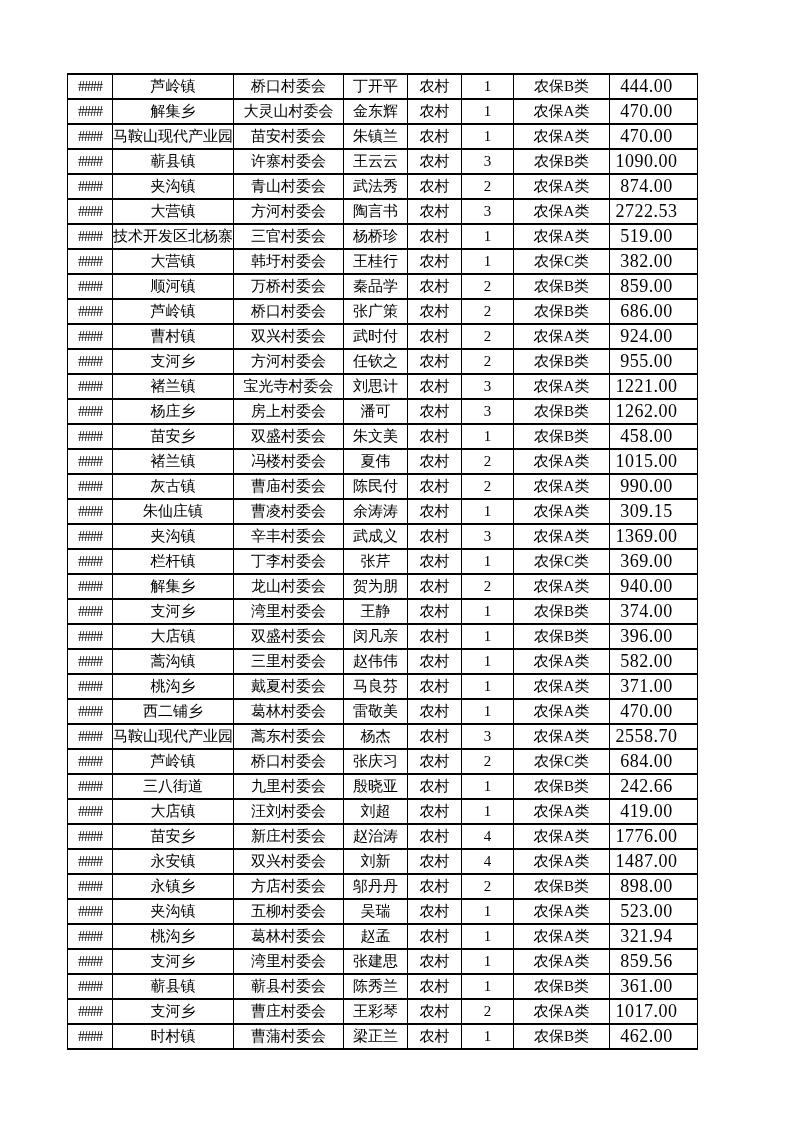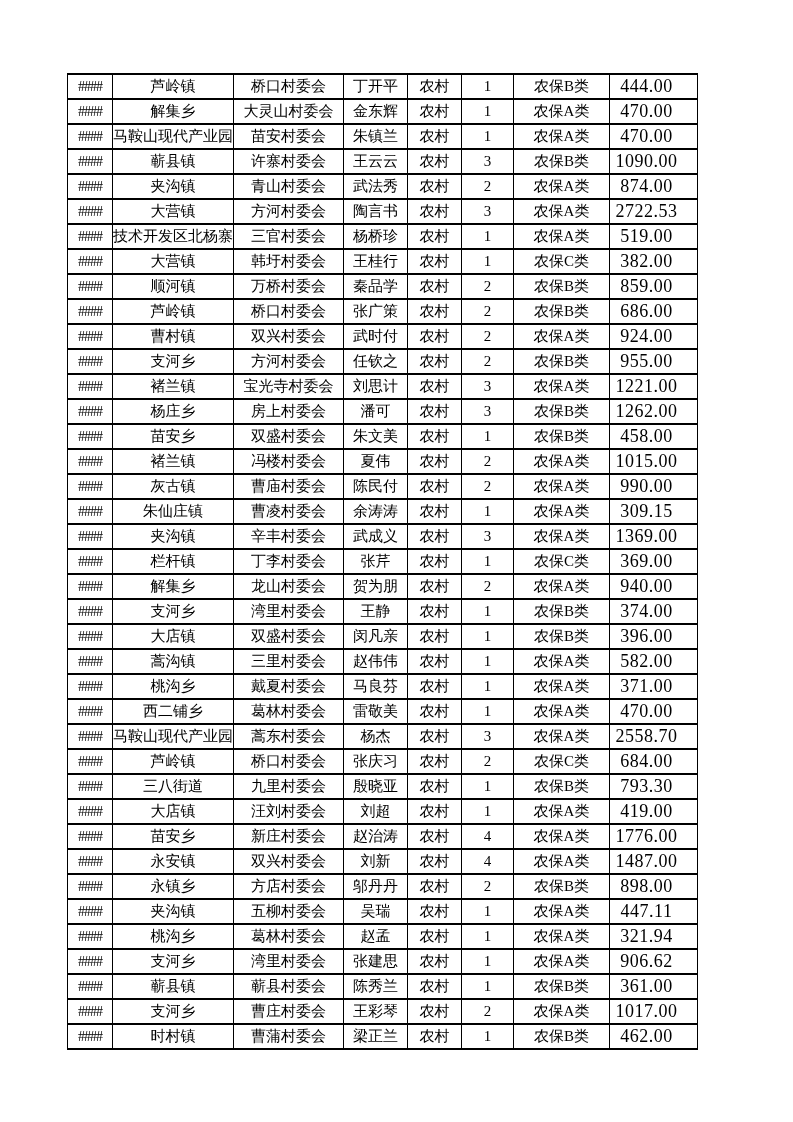--- a/index.html
+++ b/index.html
@@ -349,21 +349,21 @@
           <td class="c7">684.00</td>
         </tr>
         <tr>
           <td class="c0">####</td>
           <td class="c1">三八街道</td>
           <td class="c2">九里村委会</td>
           <td class="c3">殷晓亚</td>
           <td class="c4">农村</td>
           <td class="c5">1</td>
           <td class="c6">农保B类</td>
-          <td class="c7">793.30</td>
+          <td class="c7">242.66</td>
         </tr>
         <tr>
           <td class="c0">####</td>
           <td class="c1">大店镇</td>
           <td class="c2">汪刘村委会</td>
           <td class="c3">刘超</td>
           <td class="c4">农村</td>
           <td class="c5">1</td>
           <td class="c6">农保A类</td>
           <td class="c7">419.00</td>
@@ -399,41 +399,41 @@
           <td class="c7">898.00</td>
         </tr>
         <tr>
           <td class="c0">####</td>
           <td class="c1">夹沟镇</td>
           <td class="c2">五柳村委会</td>
           <td class="c3">吴瑞</td>
           <td class="c4">农村</td>
           <td class="c5">1</td>
           <td class="c6">农保A类</td>
-          <td class="c7">447.11</td>
+          <td class="c7">523.00</td>
         </tr>
         <tr>
           <td class="c0">####</td>
           <td class="c1">桃沟乡</td>
           <td class="c2">葛林村委会</td>
           <td class="c3">赵孟</td>
           <td class="c4">农村</td>
           <td class="c5">1</td>
           <td class="c6">农保A类</td>
           <td class="c7">321.94</td>
         </tr>
         <tr>
           <td class="c0">####</td>
           <td class="c1">支河乡</td>
           <td class="c2">湾里村委会</td>
           <td class="c3">张建思</td>
           <td class="c4">农村</td>
           <td class="c5">1</td>
           <td class="c6">农保A类</td>
-          <td class="c7">906.62</td>
+          <td class="c7">859.56</td>
         </tr>
         <tr>
           <td class="c0">####</td>
           <td class="c1">蕲县镇</td>
           <td class="c2">蕲县村委会</td>
           <td class="c3">陈秀兰</td>
           <td class="c4">农村</td>
           <td class="c5">1</td>
           <td class="c6">农保B类</td>
           <td class="c7">361.00</td>

